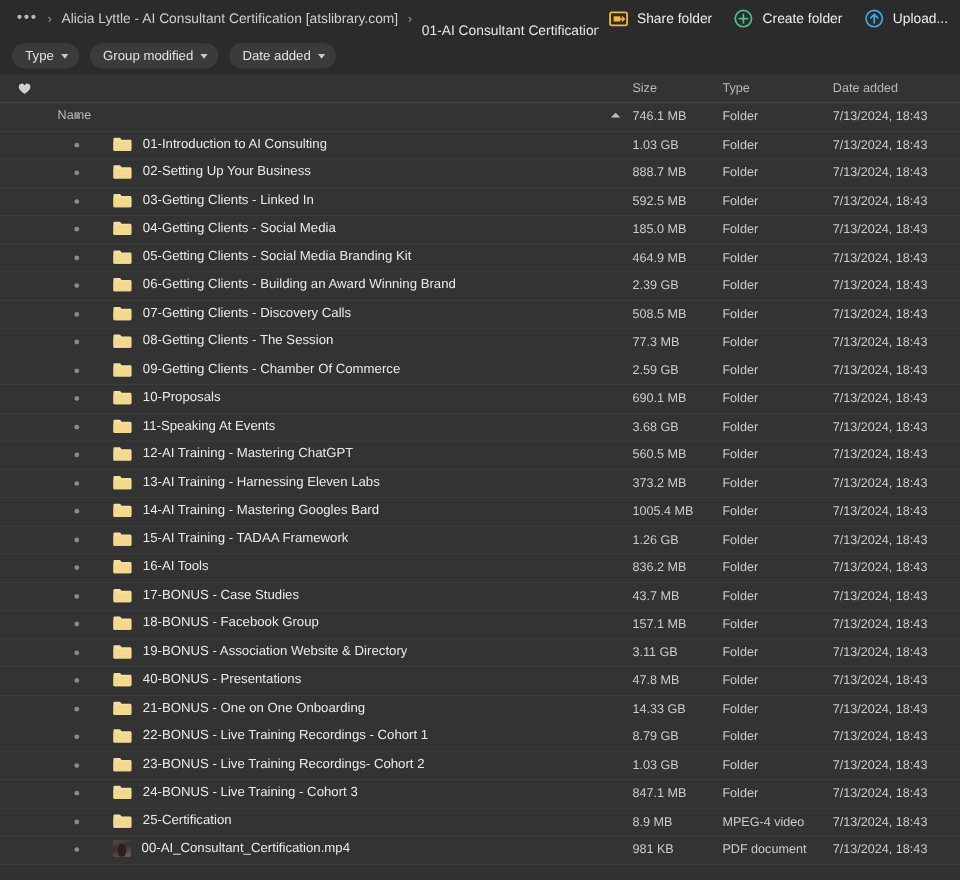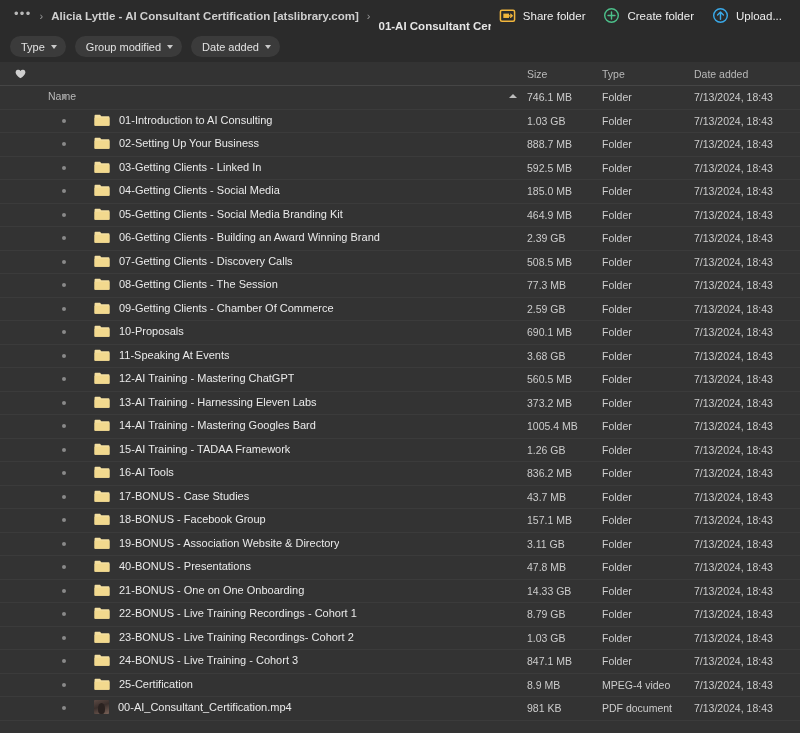--- a/index.html
+++ b/index.html
@@ -23,25 +23,25 @@
   }
   .crumbs { display: flex; align-items: center; flex: 1 1 auto; min-width: 0; overflow: hidden; }
   .crumb-ellipsis {
     color: #b8b8b8; font-size: 13px; letter-spacing: 1.3px;
     line-height: 10px; padding-bottom: 4px;
   }
   .crumb-sep {
     color: #9a9a9a; font-size: 11px; margin: 0 8px; flex: 0 0 auto;
   }
   .crumb {
-    color: #cfcfcf; font-size: 11.5px; flex: 0 0 auto; font-weight: bold;
+    color: #cfcfcf; font-size: 11.5px; flex: 0 0 auto;
   }
   .crumb.current { color: #e6e6e6; margin-top: 21px; }
 
-  .top-actions { display: flex; align-items: flex-end; flex: 0 0 auto; gap: 0; padding-right: 8px; }
+  .top-actions { display: flex; align-items: flex-end; flex: 0 0 auto; gap: 0; padding-right: 0; }
   .top-btn {
     display: flex; align-items: center; gap: 7px;
     padding: 0 10px 0 8px; height: 31px; cursor: pointer;
   }
   .top-btn .lbl { font-size: 11.5px; color: #ededed; white-space: nowrap; }
   .ic { width: 17px; height: 17px; flex: 0 0 auto; display: block; }
 
   
   .filterbar {
     height: 31px; background: #2b2b2b;

